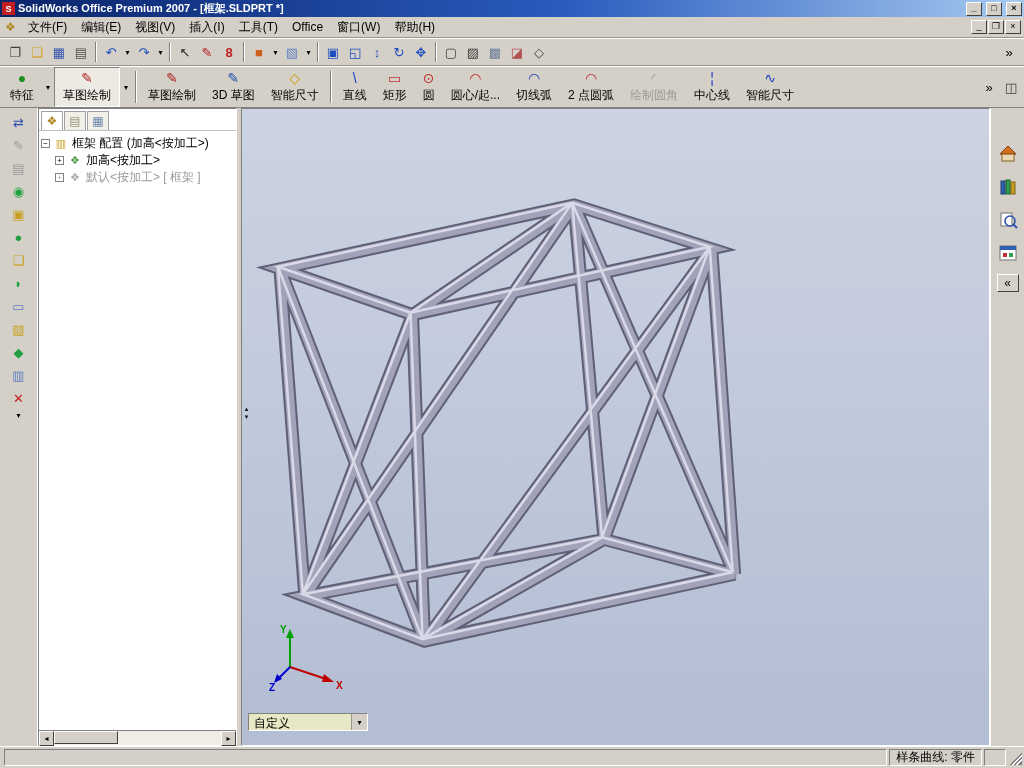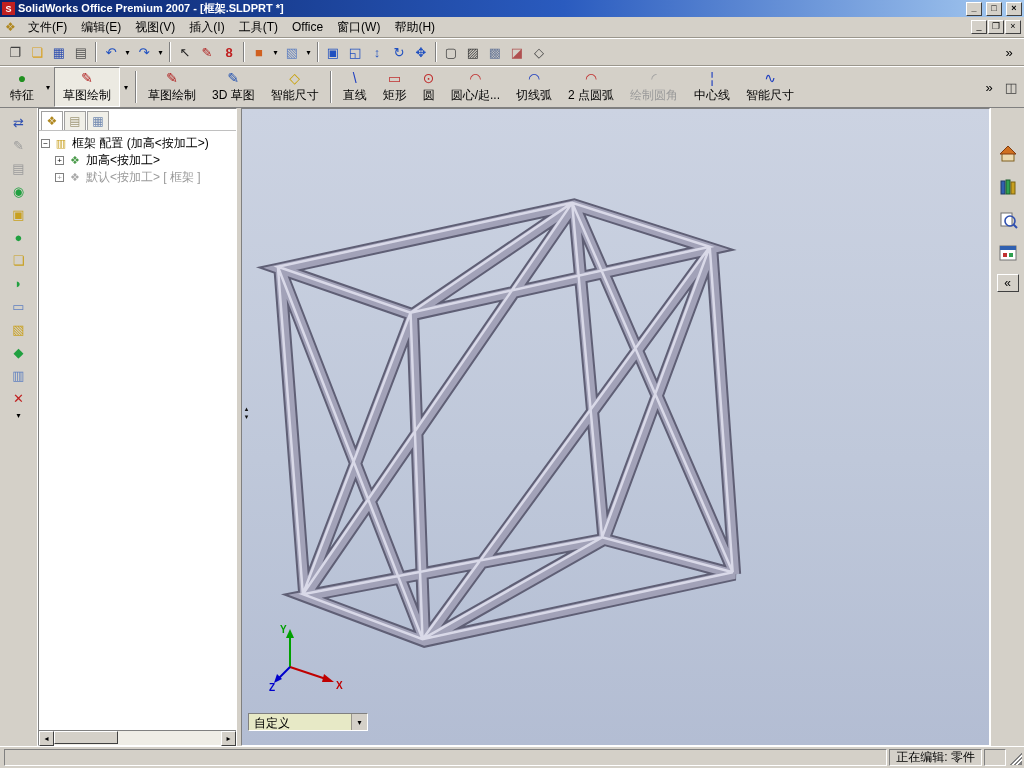--- a/index.html
+++ b/index.html
@@ -395,16 +395,16 @@
         <rect x="6" y="11" width="4" height="4" fill="#c03030"></rect>
         <rect x="12" y="11" width="4" height="4" fill="#30a050"></rect>
       </svg>
     </span>
     <span class="collapse-btn">«</span>
   </div>
 </div>
 
 <div class="statusbar">
   <span class="scell flexc"></span>
-  <span class="scell">正在编辑: 零件</span>
+  <span class="scell">样条曲线: 零件</span>
   <span class="scell small"></span>
   <span class="grip"></span>
 </div>
 
 </body></html>

